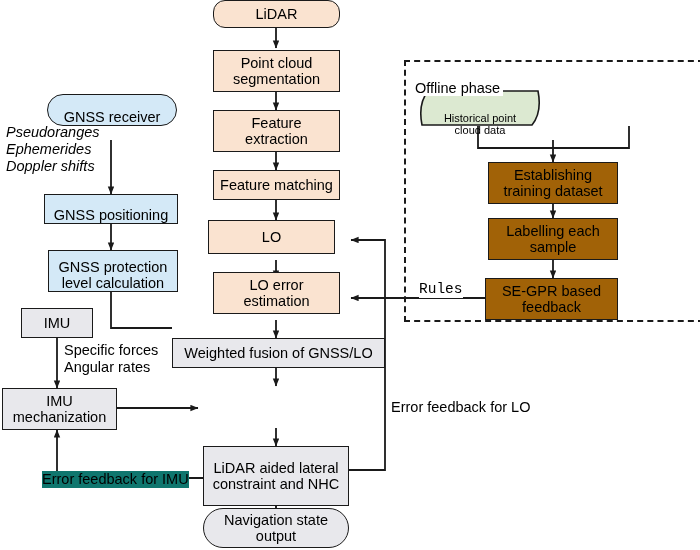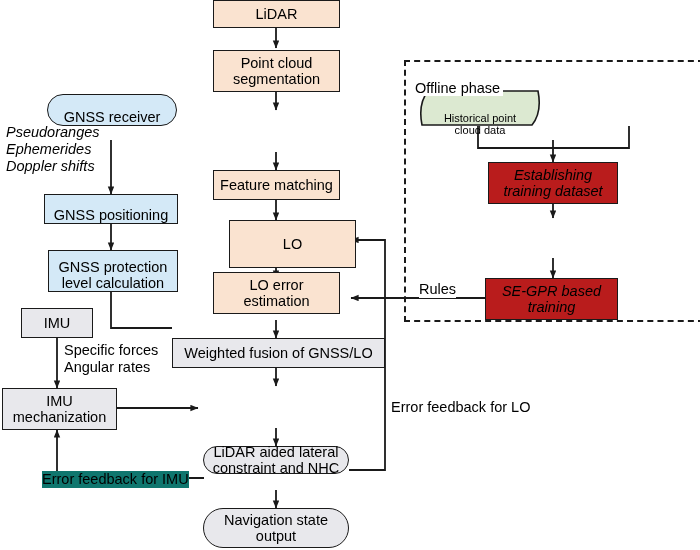--- a/index.html
+++ b/index.html
@@ -6,21 +6,21 @@
   body{width:700px;height:550px;position:relative;overflow:hidden;
        font-family:"Liberation Sans","DejaVu Sans",sans-serif;color:#000;}
   #canvas{position:absolute;left:0;top:0;width:700px;height:550px;}
   svg#wires{position:absolute;left:0;top:0;width:700px;height:550px;pointer-events:none;}
   .node{position:absolute;box-sizing:border-box;border:1.6px solid #1a1a1a;
         display:flex;align-items:center;justify-content:center;text-align:center;
         line-height:1.12;font-size:14.5px;z-index:3;}
   .node span{display:block;padding:0 3px;}
   .peach{background:#fae3d0;}
   .blue{background:#d4e9f7;align-items:flex-end;}
-  .green{background:#b91c1c;font-style:italic;}
+  .green{background:#a16207;}
   .gray{background:#e8e8ec;}
   .stadium{border-radius:999px;}
   .lbl{position:absolute;font-size:14.5px;line-height:1.16;z-index:4;
        background:transparent;white-space:pre;}
   .dashbox{position:absolute;box-sizing:border-box;border:2px dashed #1a1a1a;
            background:transparent;z-index:1;}
   .dashlabel{position:absolute;z-index:4;font-size:14.5px;background:#fff;padding:0 3px;}
   .doc{position:absolute;z-index:3;}
   .doc .dtext{position:absolute;left:0;top:16px;width:100%;height:100%;
        display:flex;align-items:center;justify-content:center;text-align:center;
@@ -71,49 +71,53 @@
       <path d="M485,298 L385,298"></path>
 
       <path d="M478,126 L478,148 L553,148"></path>
       <path d="M629,126 L629,148 L553,148"></path>
       <line x1="553" y1="140" x2="553" y2="162" marker-end="url(#ah)"></line>
       <line x1="553" y1="196" x2="553" y2="218" marker-end="url(#ah)"></line>
       <line x1="553" y1="258" x2="553" y2="278" marker-end="url(#ah)"></line>
     </g>
   </svg>
 
-  <div class="node peach" style="left:213px;top:0px;width:127px;height:28px;">
+  <div class="node peach" style="left:213px;top:0px;width:127px;height:28px;border-radius:12px;">
     <span>LiDAR</span>
   </div>
 
   <div class="node peach" style="left:213px;top:50px;width:127px;height:42px;">
     <span style="white-space:pre-line">Point cloud
 segmentation</span>
   </div>
 
+  <div class="node peach" style="left:213px;top:110px;width:127px;height:42px;">
+    <span style="white-space:pre-line">Feature
+extraction</span>
+  </div>
 
   <div class="node peach" style="left:213px;top:170px;width:127px;height:30px;">
     <span>Feature matching</span>
   </div>
 
-  <div class="node peach" style="left:229px;top:220px;width:127px;height:48px;">
+  <div class="node peach" style="left:208px;top:220px;width:127px;height:34px;">
     <span>LO</span>
   </div>
 
   <div class="node peach" style="left:213px;top:272px;width:127px;height:42px;">
     <span style="white-space:pre-line">LO error
 estimation</span>
   </div>
 
   <div class="node gray" style="left:172px;top:338px;width:213px;height:30px;">
     <span>Weighted fusion of GNSS/LO</span>
   </div>
 
 
-  <div class="node gray" style="left:203px;top:446px;width:146px;height:28px;border-radius:20px;">
+  <div class="node gray" style="left:203px;top:446px;width:146px;height:60px;">
     <span style="white-space:pre-line">LiDAR aided lateral
 constraint and NHC</span>
   </div>
 
   <div class="node gray stadium" style="left:203px;top:508px;width:146px;height:40px;">
     <span style="white-space:pre-line">Navigation state
 output</span>
   </div>
 
   <div class="node blue stadium" style="left:47px;top:94px;width:130px;height:32px;">
@@ -142,35 +146,39 @@
 
   <div class="node gray" style="left:2px;top:388px;width:115px;height:42px;">
     <span style="white-space:pre-line">IMU
 mechanization</span>
   </div>
 
   <div class="lbl" style="left:42px;top:471px;background:#0f766e;">Error feedback for IMU</div>
 
   <div class="lbl" style="left:391px;top:399px;background:#fff;">Error feedback for LO</div>
 
-  <div class="lbl" style="left:419px;top:281px;background:#fff;">Rules</div>
+  <div class="lbl" style="left:419px;top:281px;background:#fff;font-family:Liberation Mono, monospace;">Rules</div>
 
   <div class="doc" style="left:418px;top:88px;width:124px;height:40px;">
     <svg width="124" height="40" viewBox="0 0 124 40">
       <path d="M10,3 C2,13 2,27 4,37 L114,37 C122,27 122,13 120,3 Z" fill="#dce9d1" stroke="#1a1a1a" stroke-width="1.6"></path>
     </svg>
     <div class="dtext" style="white-space:pre-line">Historical point
 cloud data</div>
   </div>
 
 
   <div class="node green" style="left:488px;top:162px;width:130px;height:42px;">
     <span style="white-space:pre-line">Establishing
 training dataset</span>
   </div>
 
+  <div class="node green" style="left:488px;top:218px;width:130px;height:42px;">
+    <span style="white-space:pre-line">Labelling each
+sample</span>
+  </div>
 
   <div class="node green" style="left:485px;top:278px;width:133px;height:42px;">
     <span style="white-space:pre-line">SE-GPR based
-training</span>
+feedback</span>
   </div>
 
 </div>
 
 </body></html>

